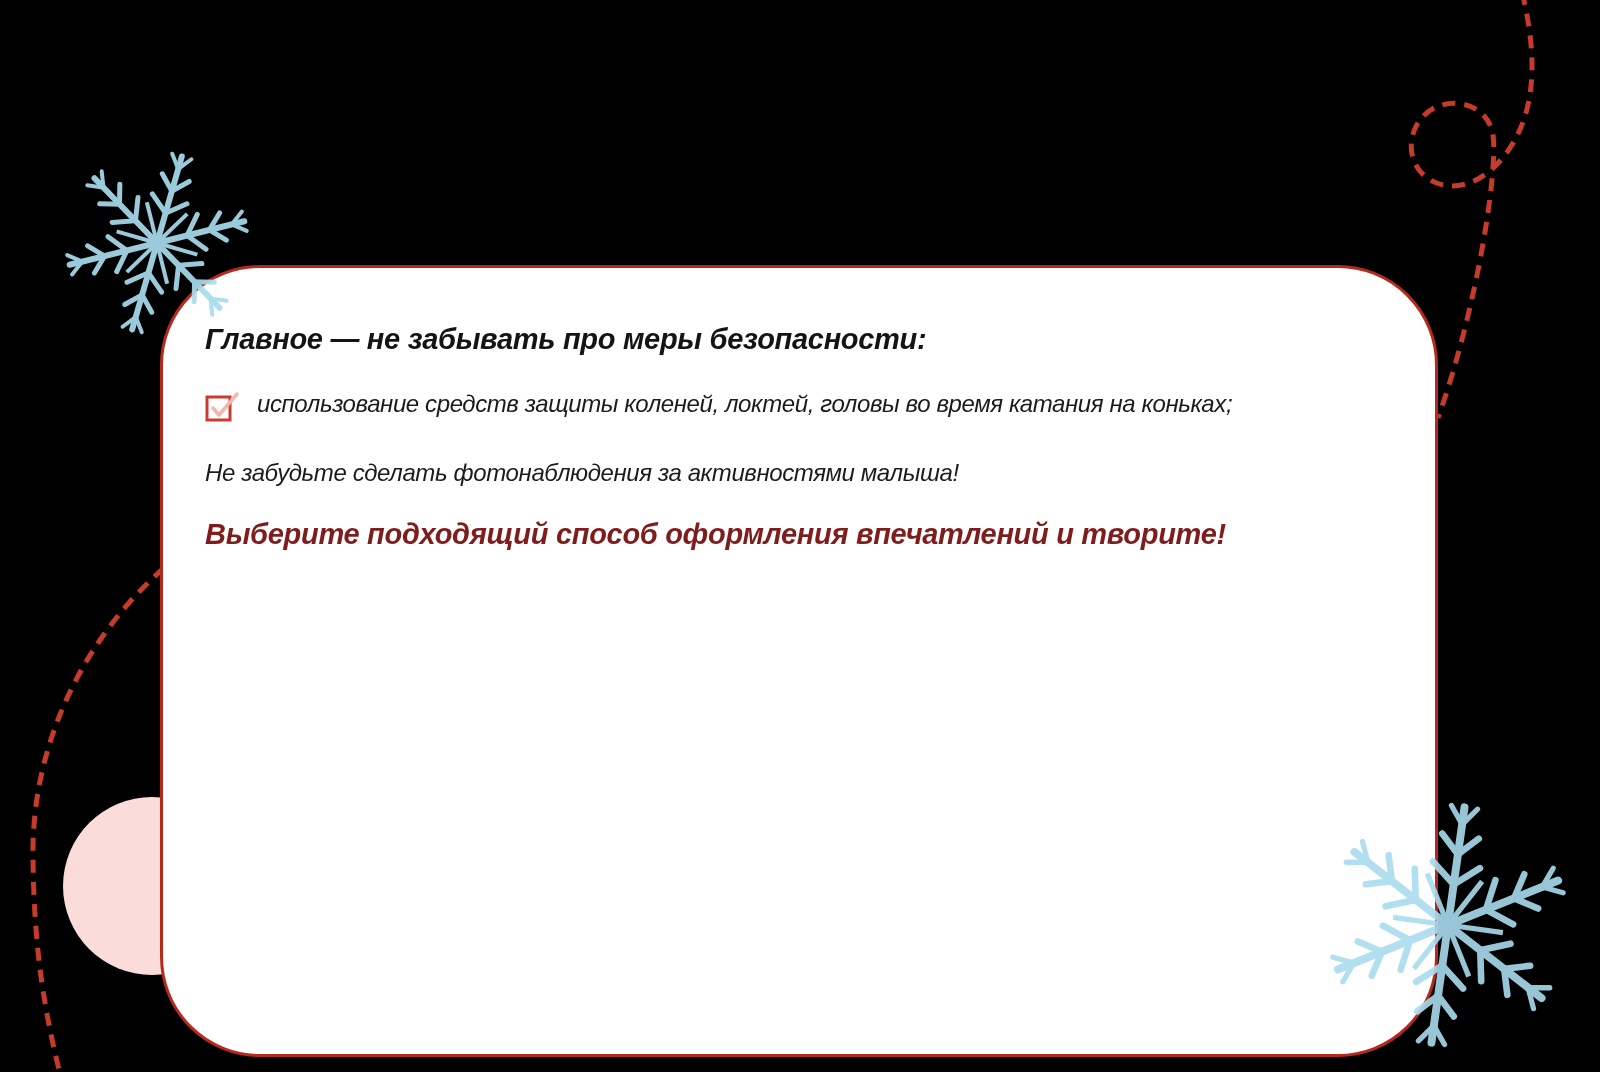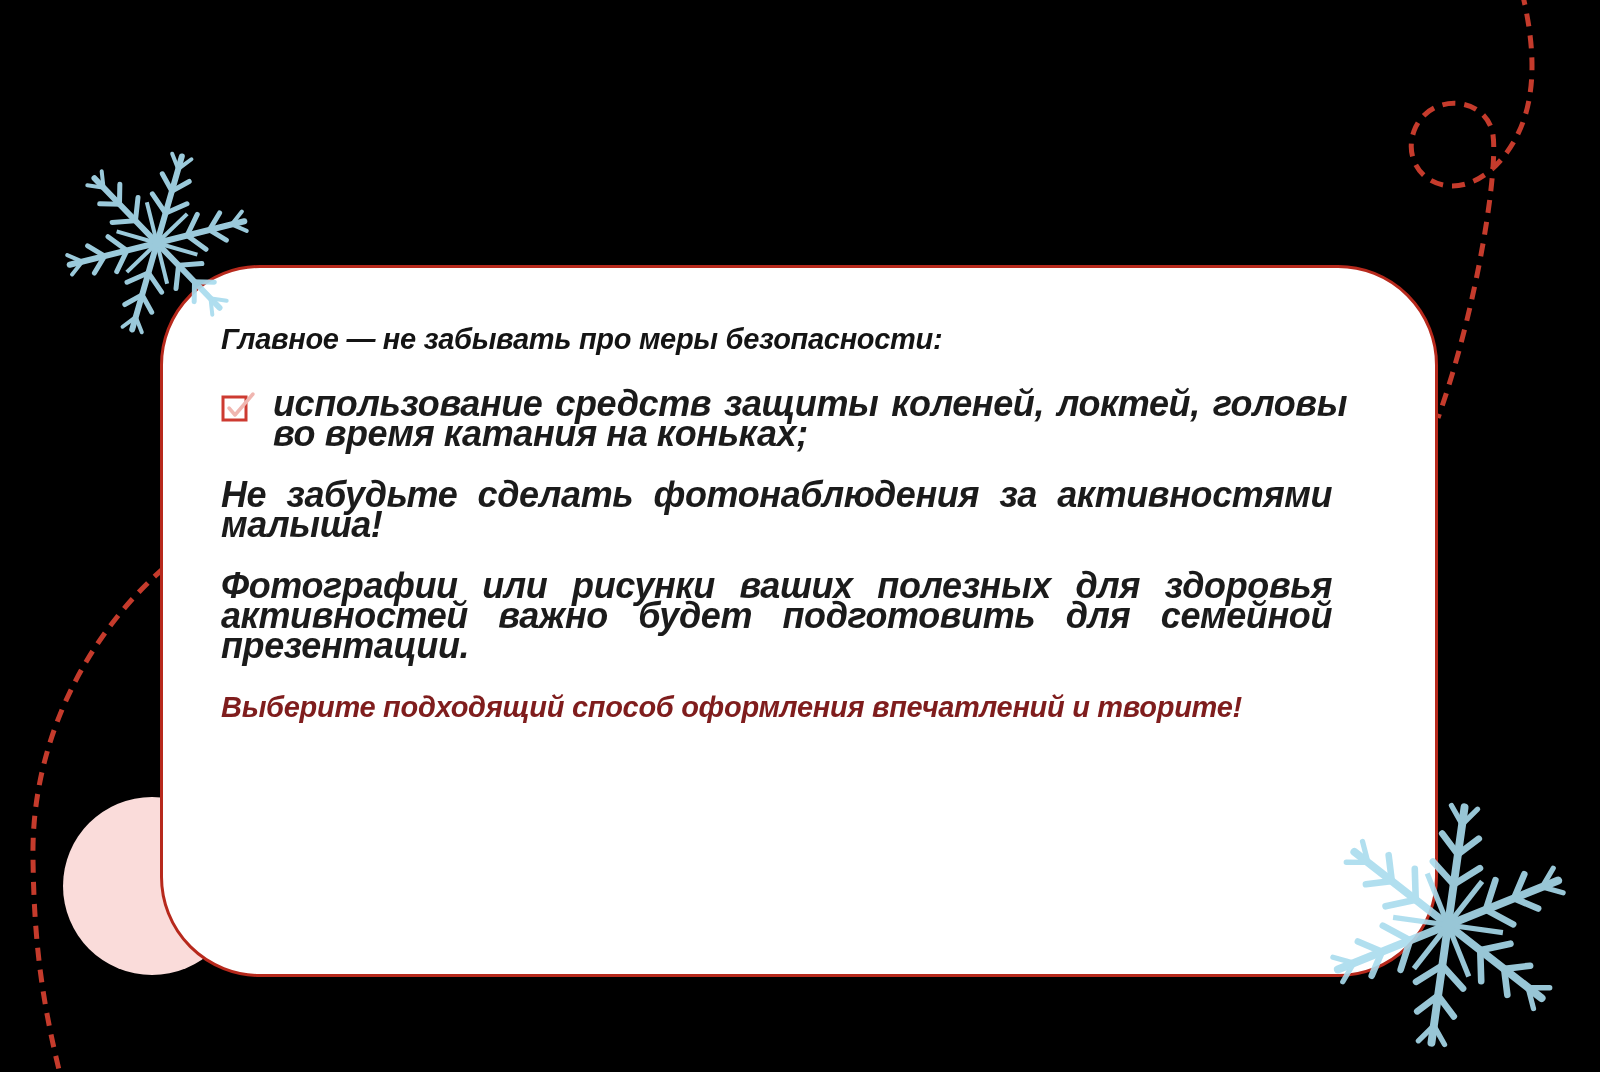--- a/index.html
+++ b/index.html
@@ -18,26 +18,26 @@
     pointer-events: none;
   }
   .under { z-index: 1; }
   .over  { z-index: 3; }
   .card {
     position: absolute;
     z-index: 2;
     left: 160px;
     top: 265px;
     width: 1278px;
-    height: 712px;
+    height: 792px;
     box-sizing: border-box;
     background: #ffffff;
     border: 3px solid #b7291c;
     border-radius: 100px;
-    padding: 56px 88px 0 58px;
+    padding: 56px 88px 0 42px;
   }
   .card-heading {
     font-size: 29px;
     line-height: 31px;
     font-weight: bold;
     font-style: italic;
     color: #141414;
     letter-spacing: -0.3px;
     margin: 0 0 34px 0;
   }
@@ -45,29 +45,28 @@
     display: flex;
     align-items: flex-start;
     gap: 16px;
     margin: 0 0 31px 0;
   }
   .checkbox-wrap {
     flex: 0 0 36px;
     margin-top: 2px;
   }
   .item-text, .para {
-    font-size: 36px;
+    font-size: 24px;
     line-height: 30px;
     font-style: italic;
     color: #1b1b1b;
     letter-spacing: -0.4px;
     text-align: justify;
     text-align-last: left;
     margin: 0;
-    font-weight: bold;
   }
   .para { margin: 0 15px 31px 0; }
   .para.tight { margin-bottom: 19px; }
   .check-row:nth-of-type(3) { margin-bottom: 40px; }
   .closing {
     font-size: 29px;
     line-height: 30px;
     font-weight: bold;
     font-style: italic;
     color: #7f1d1d;
@@ -104,21 +103,20 @@
         <svg width="36" height="32" viewBox="0 0 36 32">
           <rect x="2" y="6" width="23" height="23" fill="none" stroke="#cd3a31" stroke-width="3"></rect>
           <path d="M 8 17 L 14 24 L 32 3" fill="none" stroke="#f0b6b0" stroke-width="3.5" stroke-linecap="round" stroke-linejoin="round"></path>
         </svg>
       </span>
       <p class="item-text">использование средств защиты коленей, локтей, головы во время катания на коньках;</p>
     </div>
 
 
     <p class="para">Не забудьте сделать фотонаблюдения за активностями малыша!</p>
-    <p class="para">Фотографии или рисунки ваших полезных для здоровья активностей важно будет подготовить для семейной презентации.</p>
     <p class="closing">Выберите подходящий способ оформления впечатлений и творите!</p>
   </div>
 
   <svg class="decor-layer over" viewBox="0 0 1600 1072" aria-hidden="true">
     <defs>
       <g id="flake-arm" stroke-linecap="round" fill="none">
         <line x1="0" y1="0" x2="0" y2="-90" stroke-width="6"></line>
         <path d="M -18 -46 L 0 -31 L 18 -46" stroke-width="5"></path>
         <path d="M -14 -68 L 0 -54 L 14 -68" stroke-width="5"></path>
         <path d="M -10 -90 L 0 -77 L 10 -90" stroke-width="4"></path>

